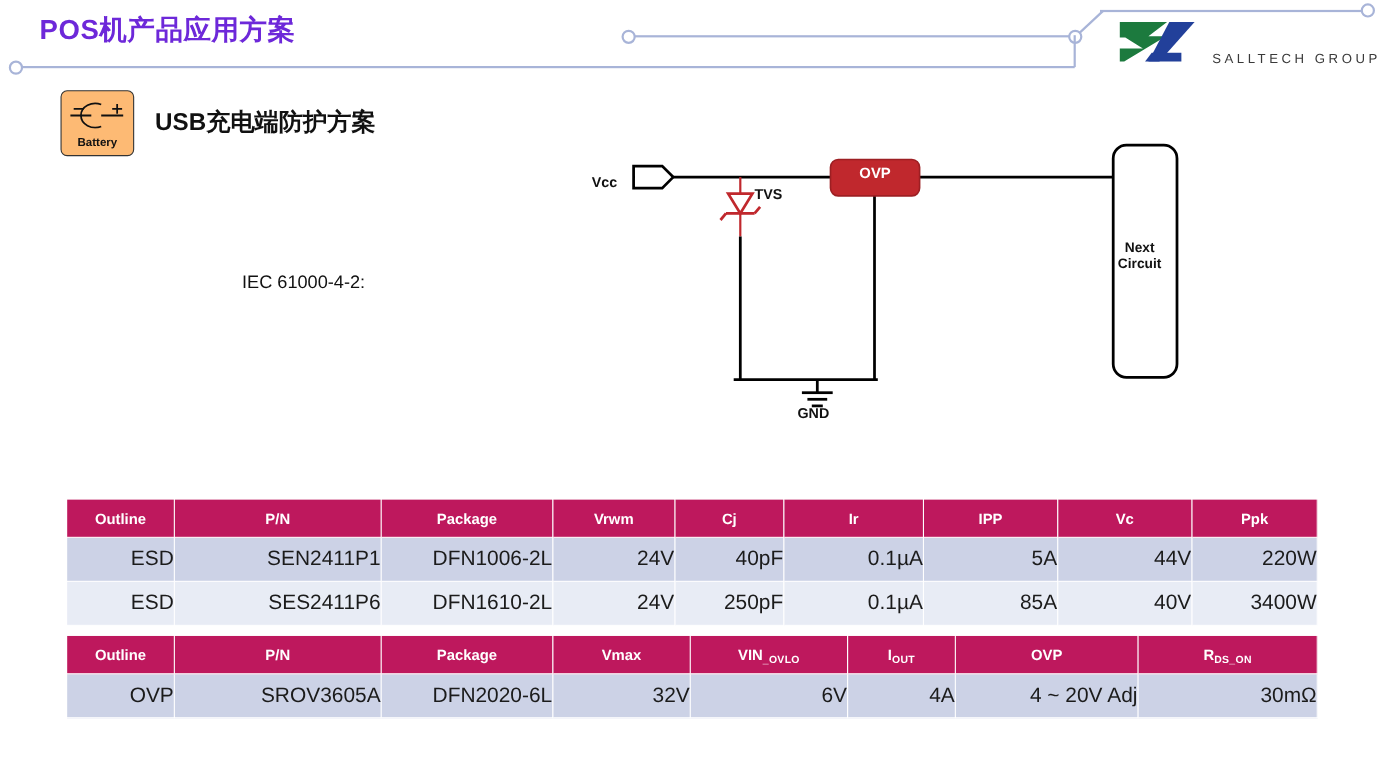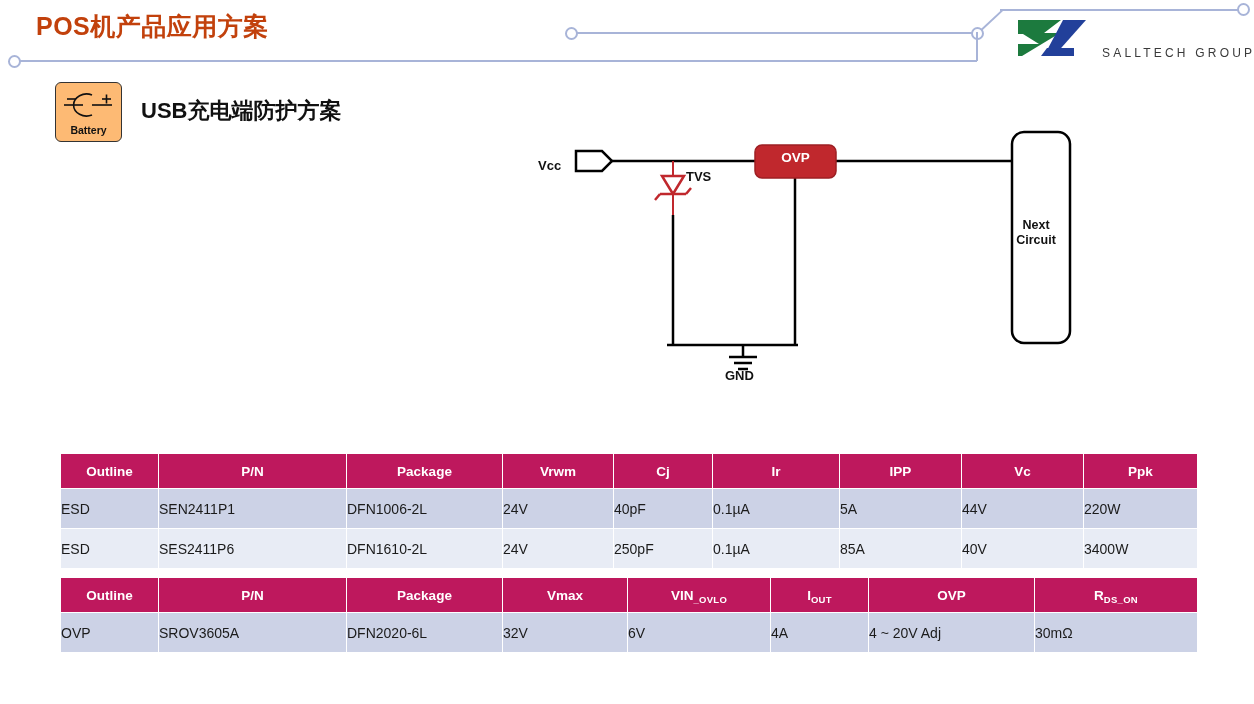--- a/index.html
+++ b/index.html
@@ -4,21 +4,21 @@
 <style>
   html,body{margin:0;padding:0;}
   body{
     width:1254px;height:704px;position:relative;background:#ffffff;
     font-family:"Liberation Sans","DejaVu Sans",sans-serif;
     overflow:hidden;
   }
   
   #page-title{
     position:absolute;left:36px;top:10px;
-    font-size:25px;font-weight:bold;color:#c2410c;letter-spacing:.5px;
+    font-size:25px;font-weight:bold;color:#6d28d9;letter-spacing:.5px;
     white-space:nowrap;
   }
   .deco-line{position:absolute;background:#a8b4d8;height:2px;}
   .deco-diag{position:absolute;background:#a8b4d8;height:2px;transform-origin:0 50%;}
   .deco-circle{
     position:absolute;width:13px;height:13px;border-radius:50%;
     border:2px solid #a8b4d8;background:#ffffff;box-sizing:border-box;
   }
   
   #logo-block{position:absolute;left:1014px;top:12px;width:232px;height:54px;}
@@ -70,22 +70,22 @@
   .spec-table{
     position:absolute;left:60px;width:1137px;border-collapse:collapse;table-layout:fixed;
   }
   #table-esd{top:453px;}
   #table-ovp{top:577px;}
   .spec-table th{
     background:#be185d;color:#ffffff;font-size:13.5px;font-weight:bold;
     height:34px;border:1px solid #ffffff;padding:0;text-align:center;
   }
   .spec-table td{
-    font-size:14px;color:#1b1b1b;height:39px;border:1px solid #ffffff;
-    padding:0;text-align:left;
+    font-size:19px;color:#1b1b1b;height:39px;border:1px solid #ffffff;
+    padding:0;text-align:right;
   }
   .spec-table tbody tr:nth-child(odd) td{background:#ccd2e6;}
   .spec-table tbody tr:nth-child(even) td{background:#e8ecf5;}
   .sub{font-size:9.5px;vertical-align:baseline;position:relative;top:3px;letter-spacing:.3px;}
 </style>
 </head>
 <body>
 
 <div id="page-title">POS机产品应用方案</div>
 
@@ -120,20 +120,21 @@
     <line x1="44.5" y1="3.5" x2="44.5" y2="12.5" stroke="#111" stroke-width="1.6"></line>
   </svg>
   <div id="battery-label">Battery</div>
 </div>
 
 <div id="section-subtitle">
   <span class="lat">USB</span><span>充电端防护方案</span>
 </div>
 
 <div id="spec-note">
+  <div>IEC 61000-4-2:</div>
 </div>
 
 <div id="circuit">
   <svg width="620" height="290" viewBox="0 0 620 290">
 
     <path d="M76 31 L102 31 L112 41 L102 51 L76 51 Z" fill="#ffffff" stroke="#000" stroke-width="2.5"></path>
 
     <line x1="112" y1="41" x2="255" y2="41" stroke="#000" stroke-width="2.5"></line>
 
     <line x1="336" y1="41" x2="513" y2="41" stroke="#000" stroke-width="2.5"></line>

